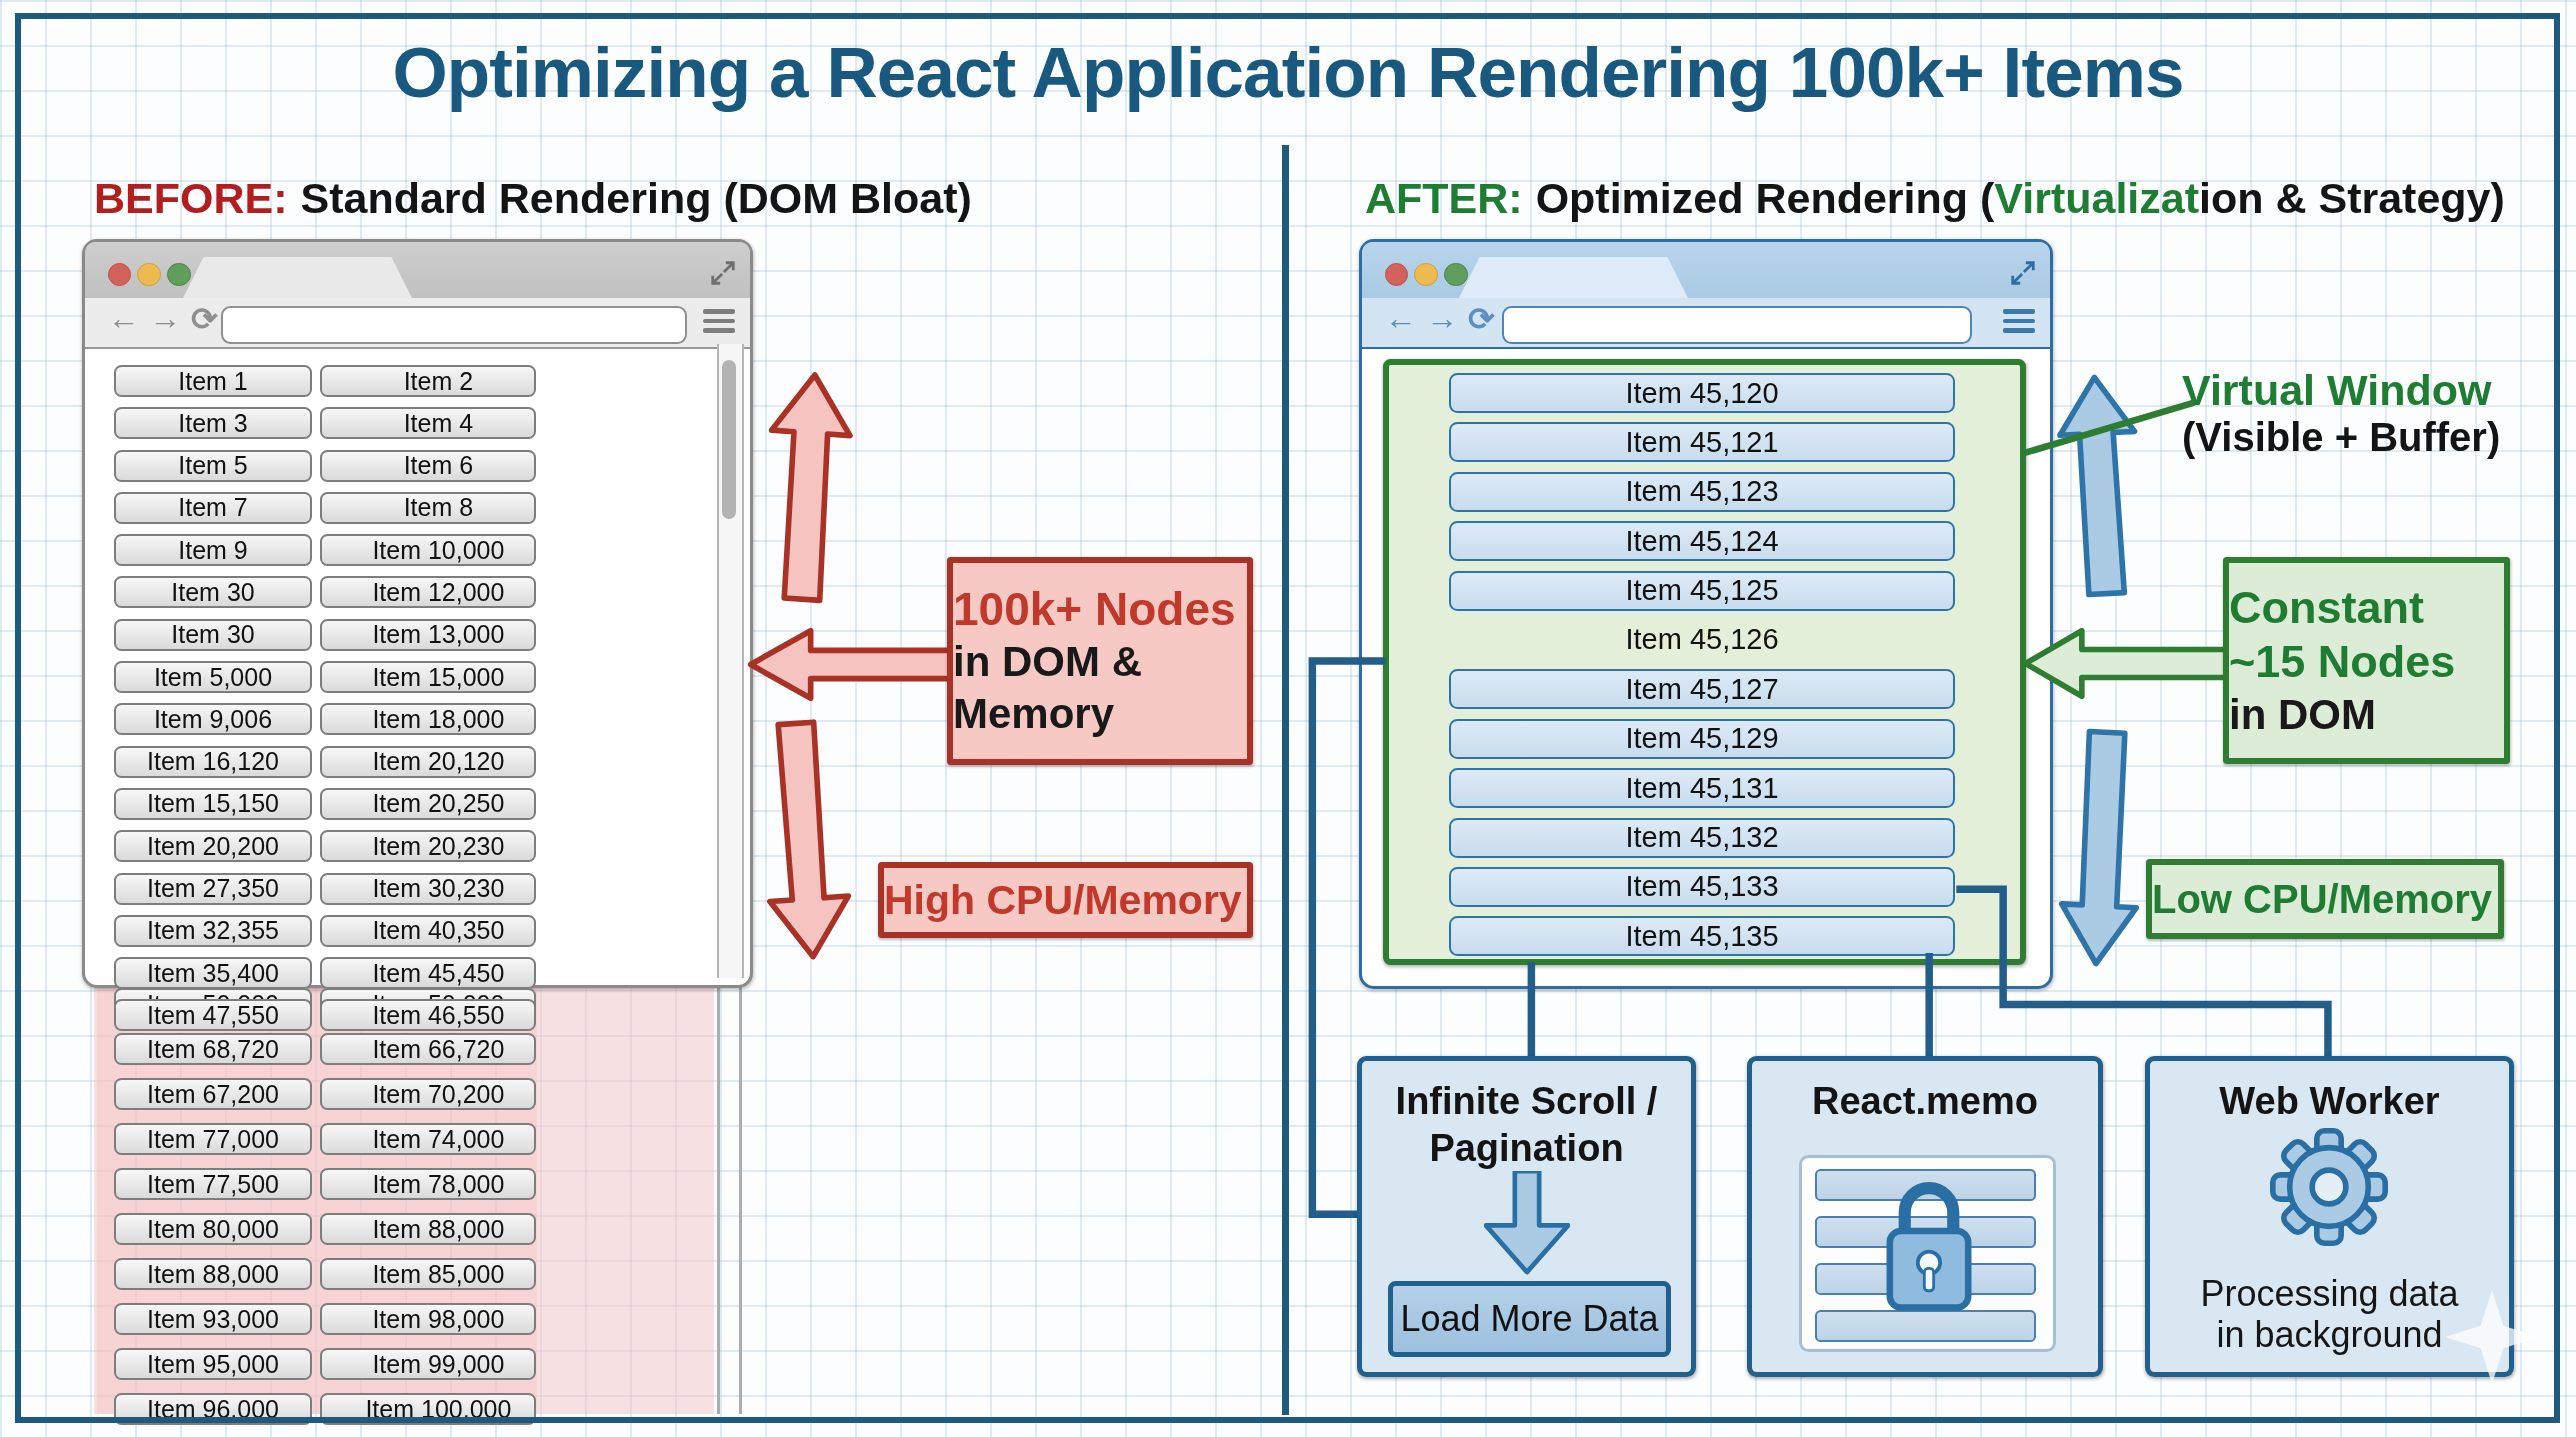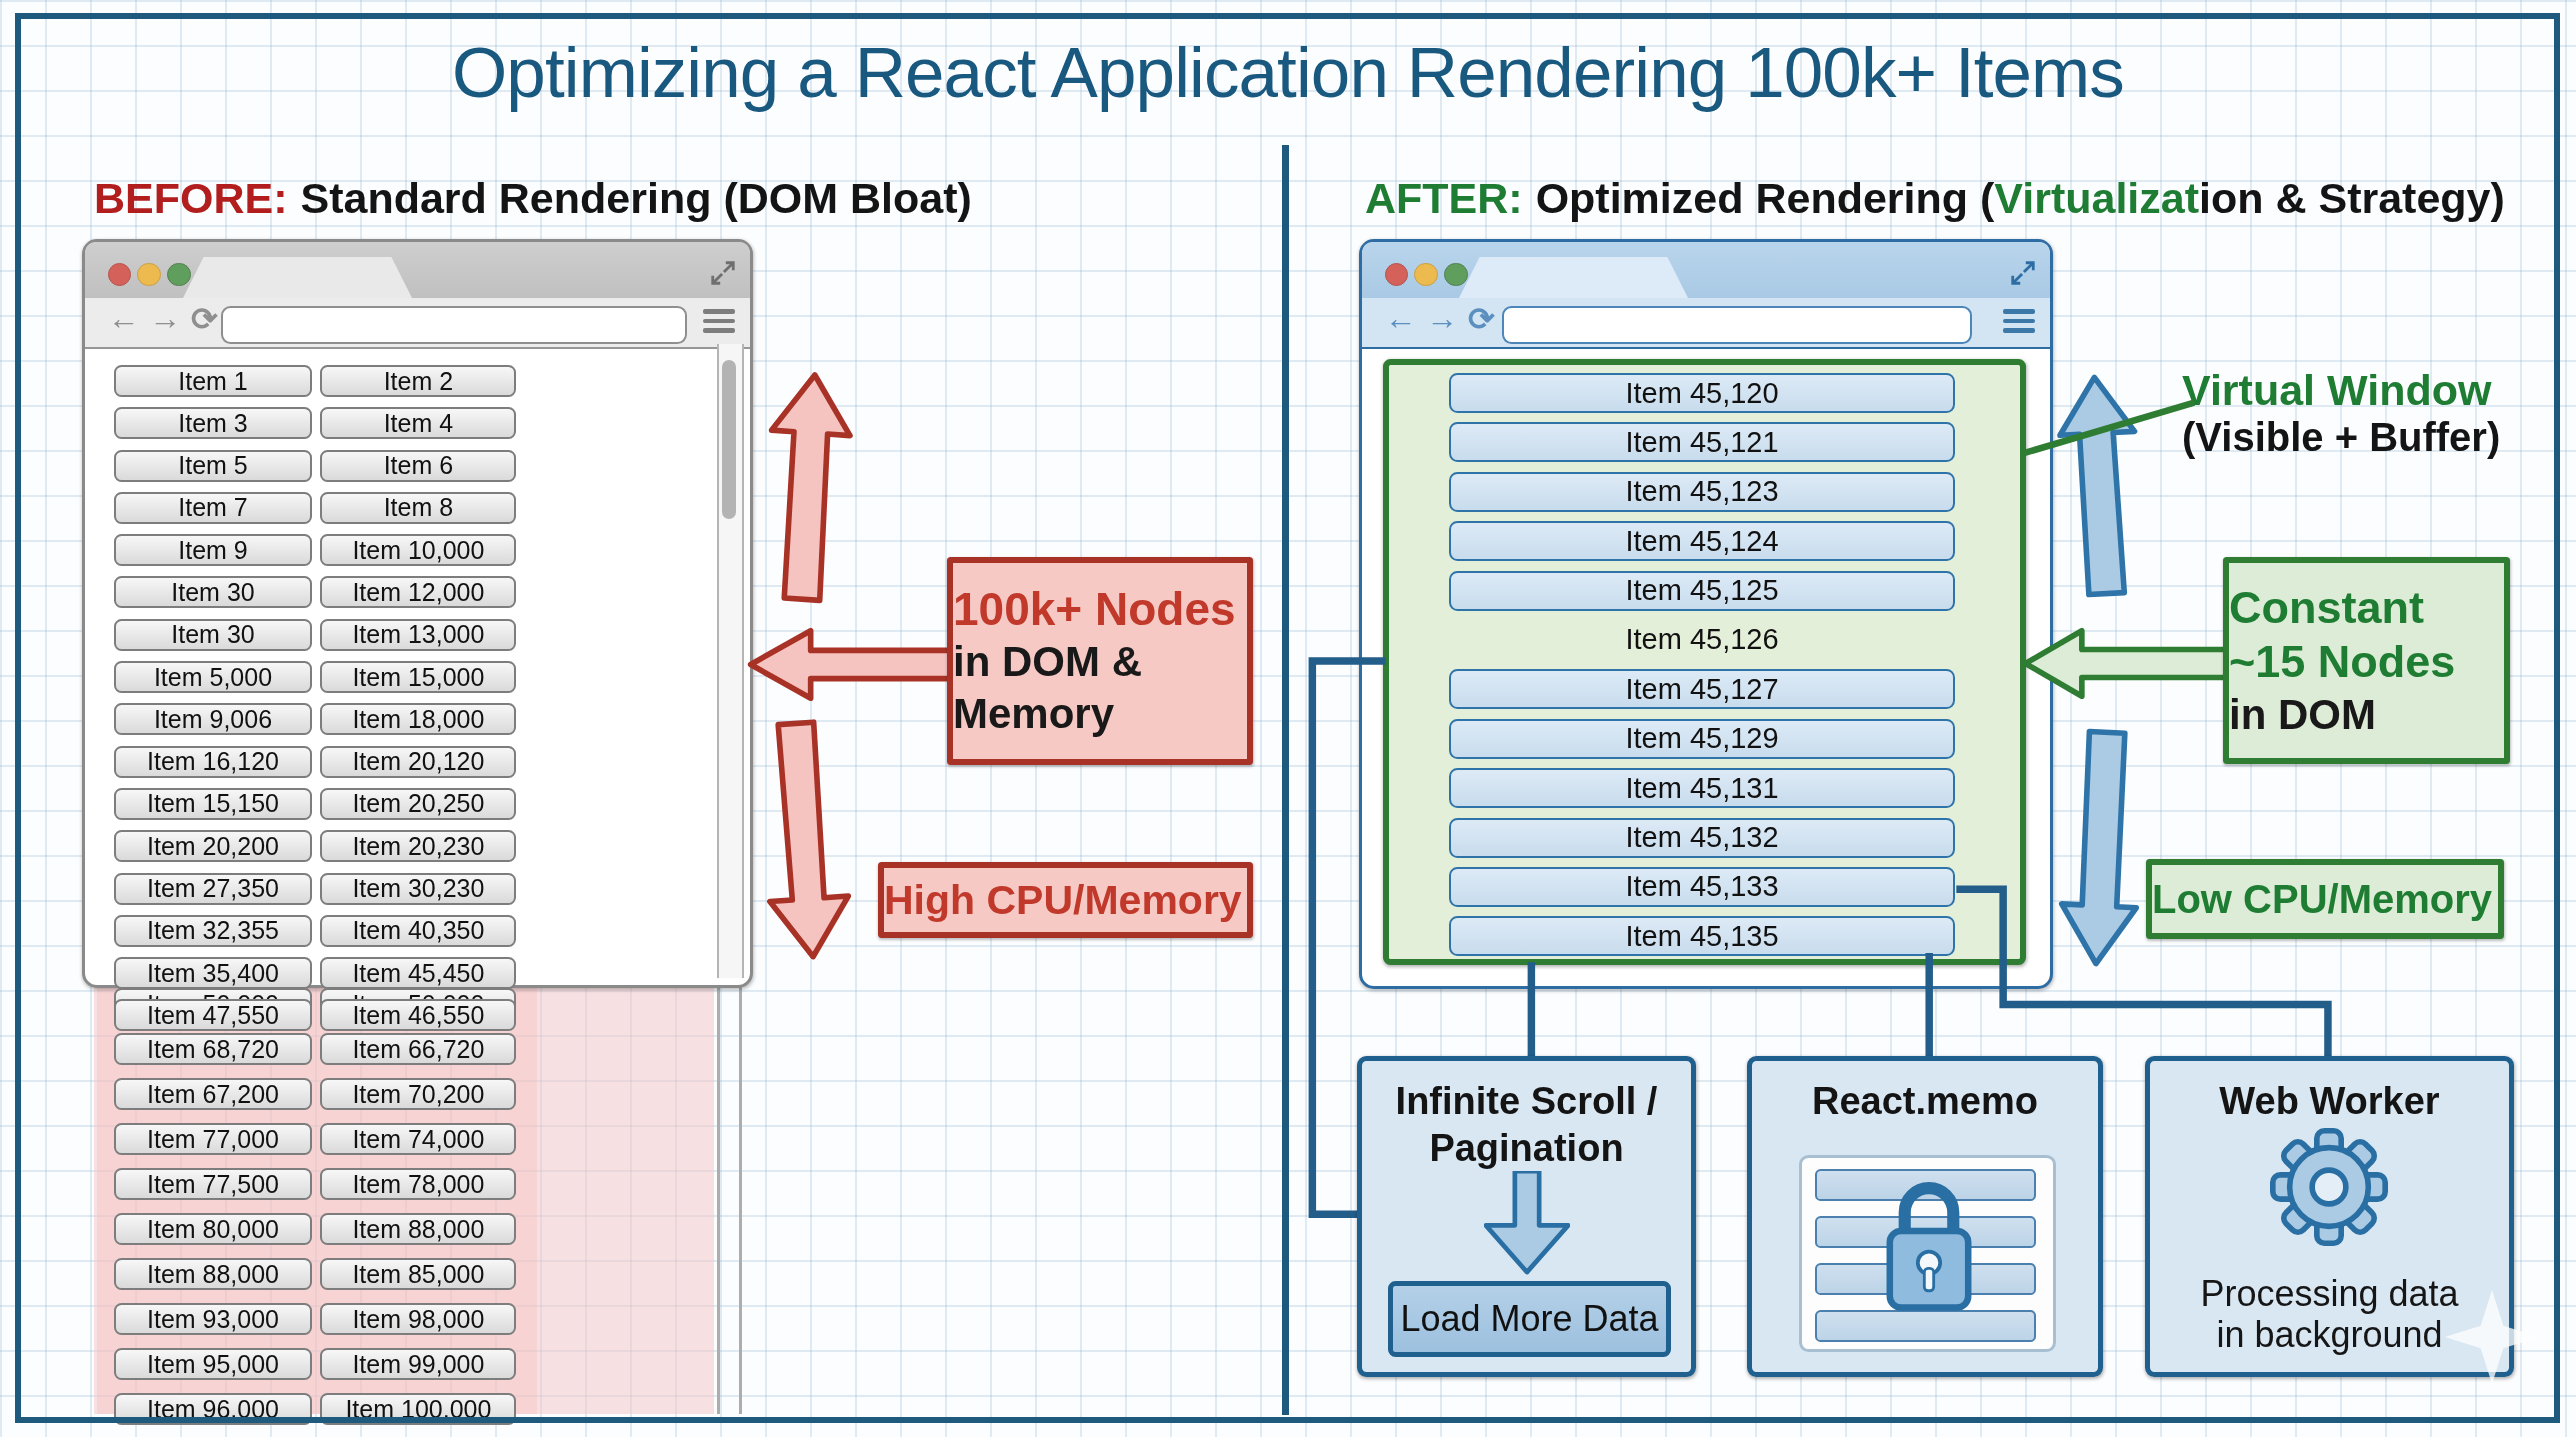--- a/index.html
+++ b/index.html
@@ -6,21 +6,21 @@
   .canvas{position:relative;width:2576px;height:1438px;overflow:hidden;
     font-family:"Liberation Sans",sans-serif;color:#1a1a1a;
     background:
       repeating-linear-gradient(to right, rgba(125,165,200,.22) 0 1.9px, transparent 1.9px 45px),
       repeating-linear-gradient(to bottom, rgba(125,165,200,.22) 0 1.9px, transparent 1.9px 45px),
       #fbfdfe;}
   .abs{position:absolute;}
   
   .outer-frame{left:15px;top:13px;width:2533px;height:1398px;border:6.6px solid #1d5a7d;background:transparent;pointer-events:none;z-index:60;}
   .divider{left:1282px;top:145px;width:6.6px;height:1270px;background:#1d5a7d;z-index:59;}
-  .page-title{left:0;top:32px;width:2576px;text-align:center;font-size:71px;font-weight:normal;color:#19587f;letter-spacing:-0.9px;z-index:5;}
+  .page-title{left:0;top:32px;width:2576px;text-align:center;font-size:71px;font-weight:bold;color:#19587f;letter-spacing:-0.9px;z-index:5;}
   
   .sec-head{top:174px;font-size:43px;font-weight:bold;z-index:5;white-space:nowrap;}
   .h-before{left:94px;}
   .h-after{left:1365px;}
   .red-t{color:#b21e1e;margin-right:13px;}
   .green-t{color:#1e7d32;margin-right:13px;}
   .black-t{color:#141414;}
   .green-inline{color:#1e7d32;}
   
   .bwin{border-radius:15px;z-index:10;}
@@ -49,21 +49,21 @@
   .expand{position:absolute;top:17px;right:13px;width:28px;height:28px;}
   
   .rows{z-index:14;}
   .lrows{left:114px;top:365px;}
   .orows{left:114px;top:988px;width:599px;height:496px;overflow:hidden;z-index:13;}
   .lrow{display:flex;gap:8.4px;}
   .lrows .lrow{margin-bottom:10.3px;}
   .orows .lrow{margin-bottom:13px;}
   .lbar{height:28px;border:2.8px solid #7d7d7d;border-radius:7.5px;background:linear-gradient(#f7f7f7,#dadada);
     display:flex;align-items:center;justify-content:center;font-size:25px;color:#111;}
-  .lbar.c1{width:194px;} .lbar.c2{width:192px;}
+  .lbar.c1{width:194px;} .lbar.c2{width:192px;padding-left:20px;}
   
   .scroll-track{left:717px;top:344px;width:22.5px;height:634px;background:#f6f6f6;border-left:2.8px solid #b5b5b5;border-right:2.8px solid #b5b5b5;z-index:12;}
   .scroll-thumb{left:722px;top:360px;width:14px;height:159px;background:#b3b3b3;border-radius:7.5px;z-index:13;}
   .guide{top:982px;width:2.8px;height:432px;background:#adadad;z-index:8;}
   
   .pink-zone{left:94px;top:982px;width:620px;height:432px;background:rgba(243,195,195,.50);z-index:9;}
   .pink-core{left:97px;top:982px;width:440px;height:432px;background:rgba(245,185,185,.35);z-index:9;}
   
   .callout{display:flex;flex-direction:column;align-items:flex-start;justify-content:center;text-align:center;z-index:20;border-radius:3.7px;}
   .red-box{background:#f6c9c4;border:6.6px solid #a93226;box-shadow:0.9px 1.9px 2.8px rgba(0,0,0,.25);}

